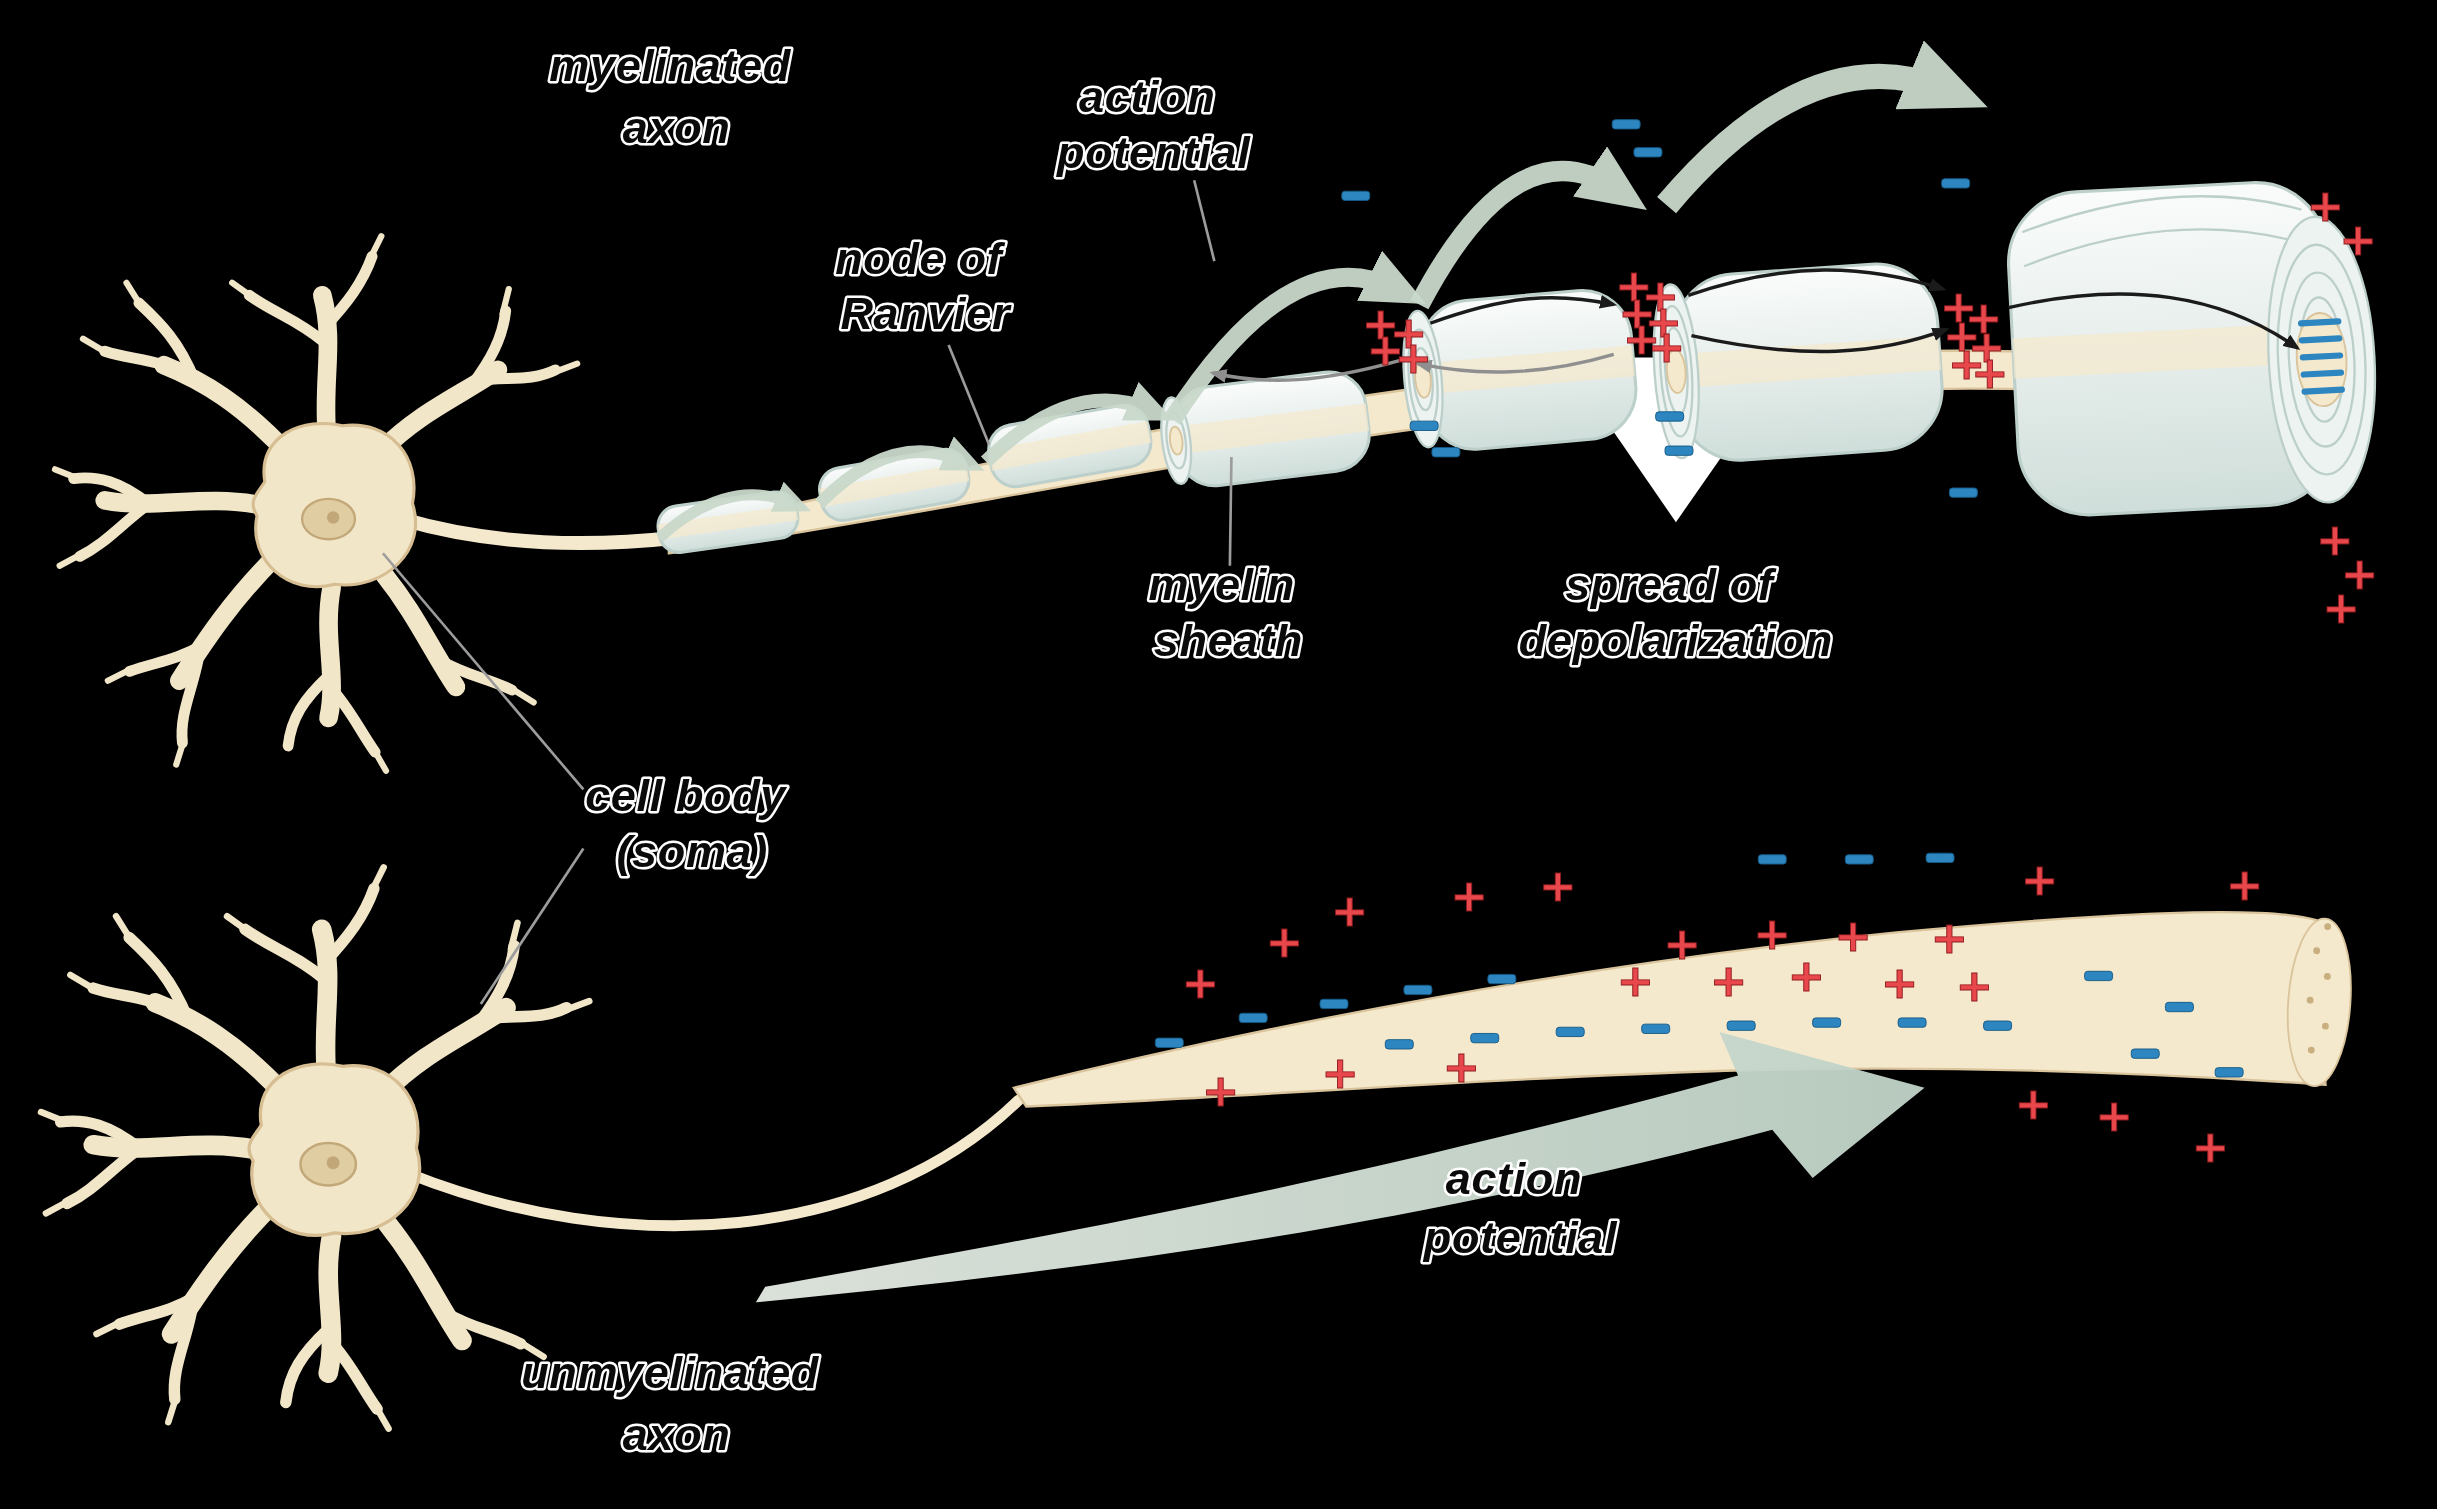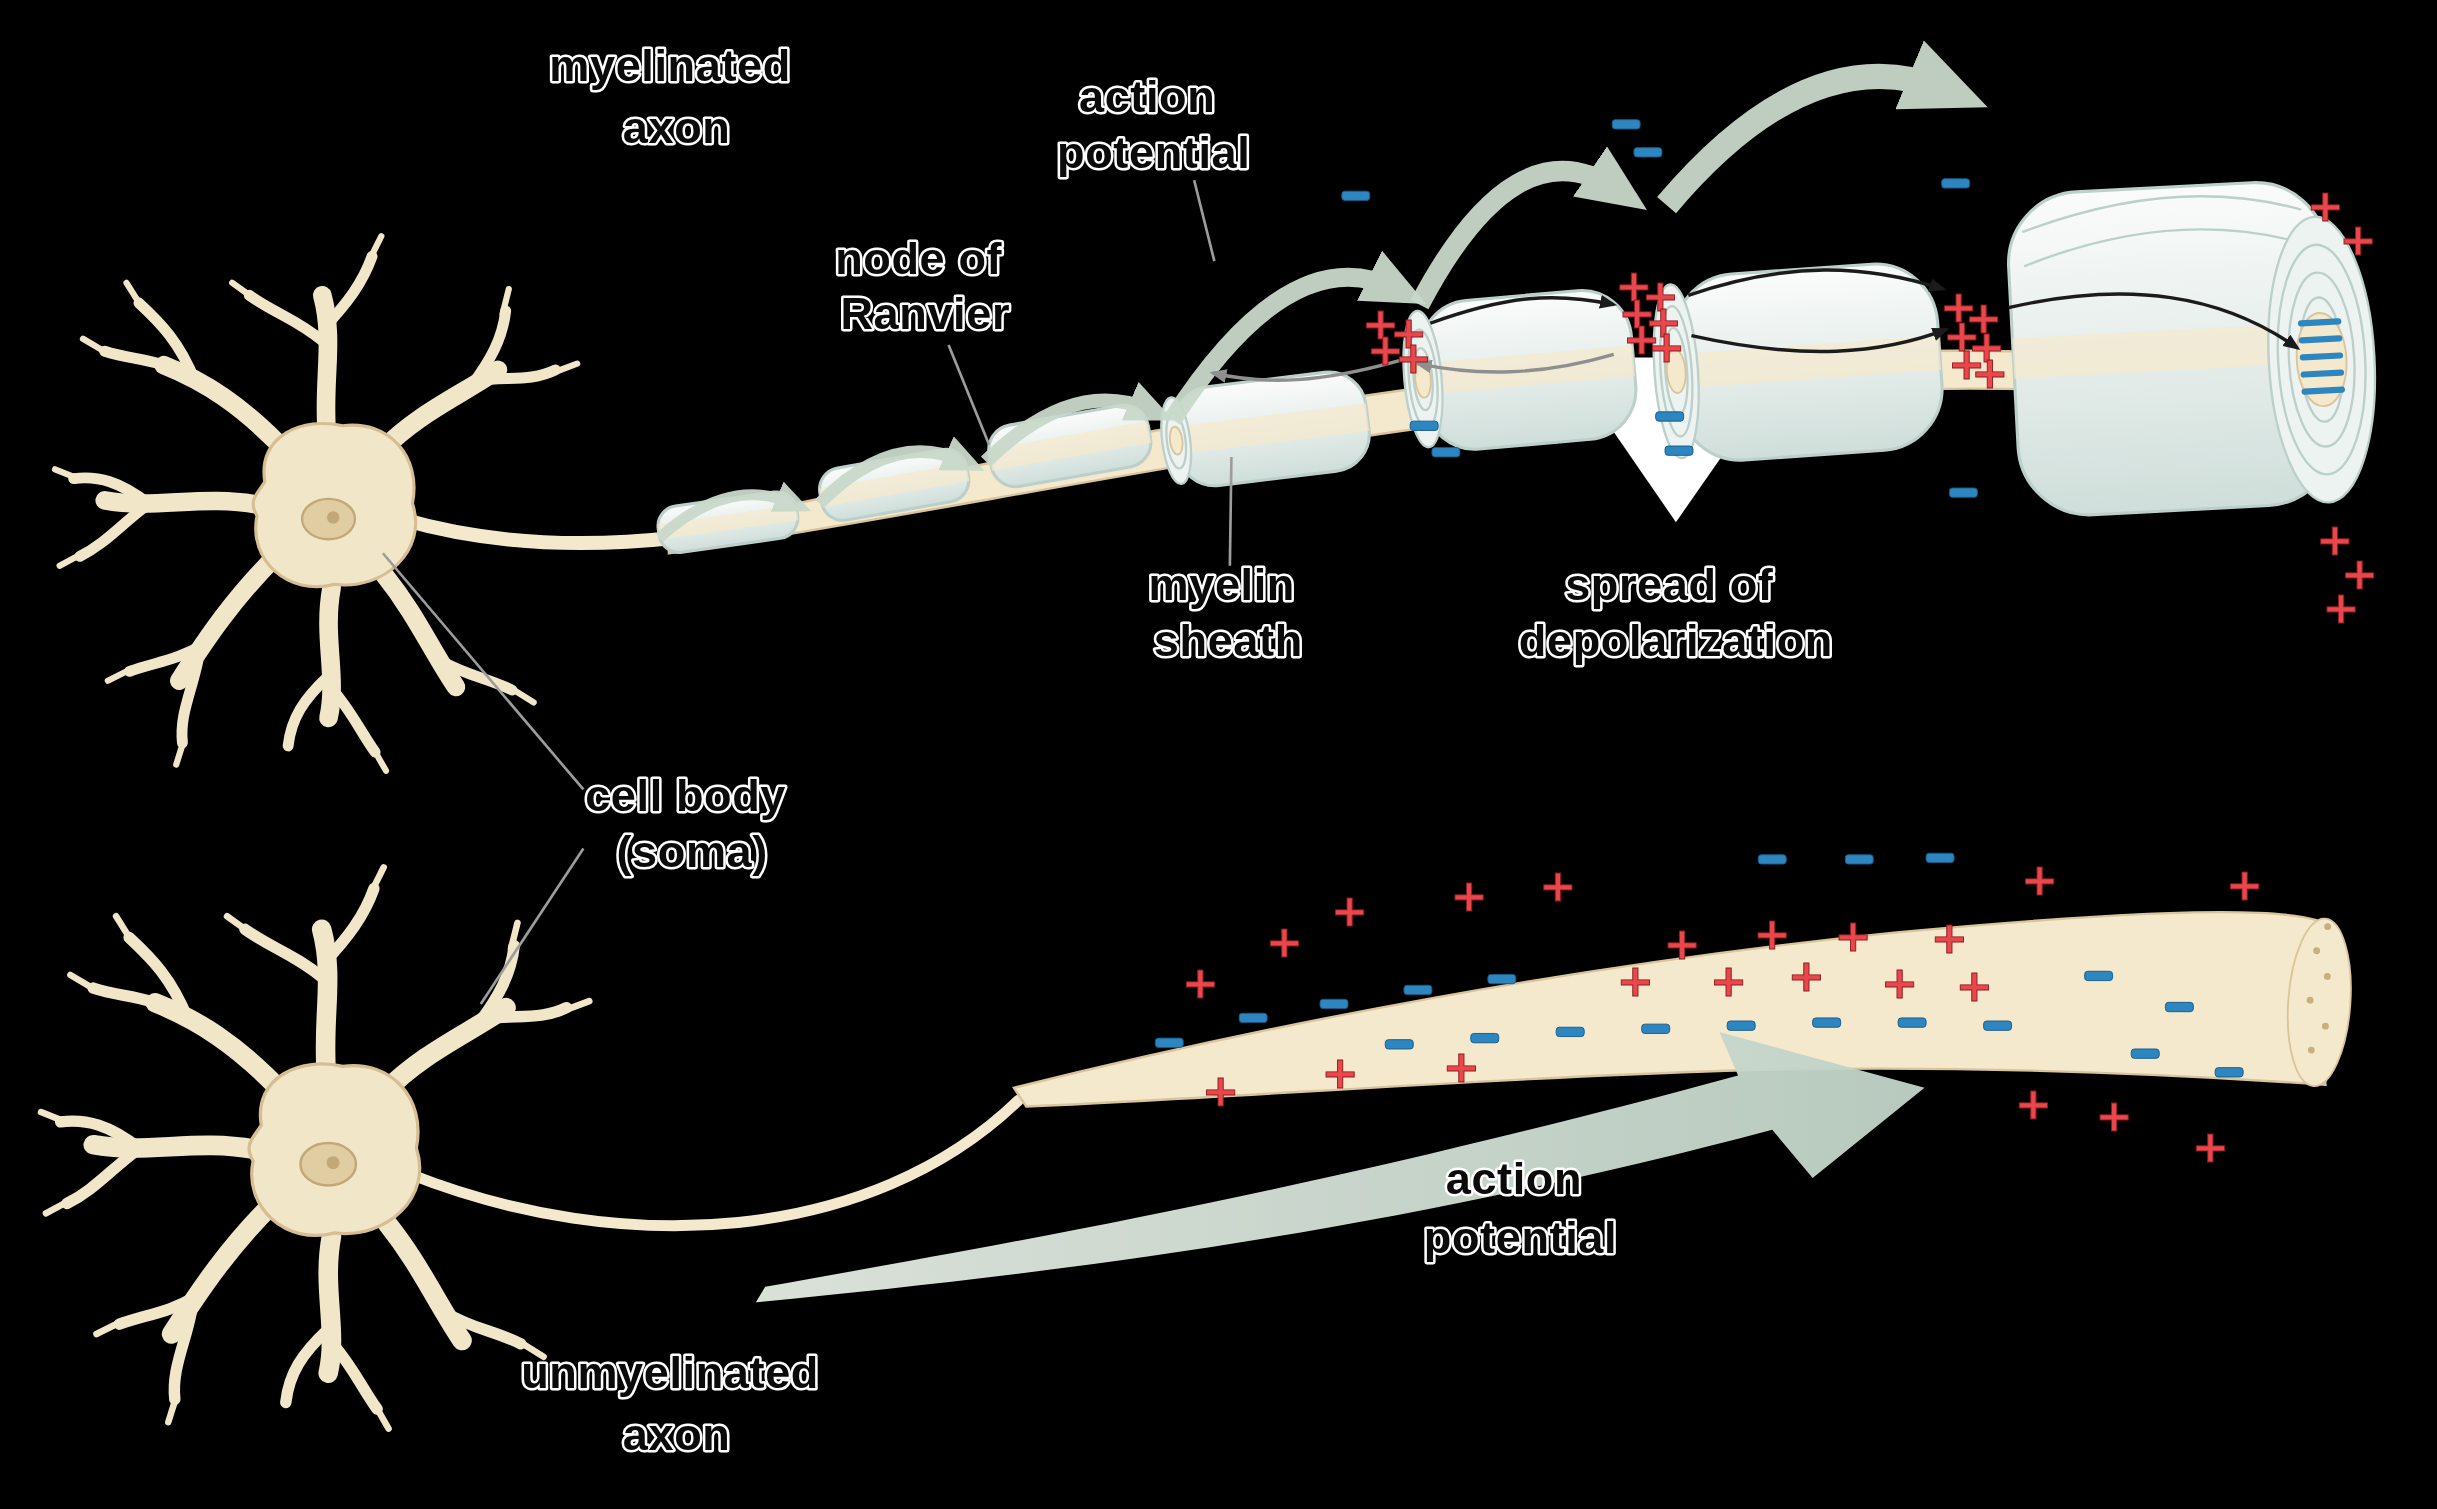--- a/index.html
+++ b/index.html
@@ -1,17 +1,17 @@
 <!DOCTYPE html>
 <html style="--bg: #000000; --plus: #e8474b; --minus: #2e86c1; --cell: #f2e6c8; --cell-edge: #d6bd92; --axon: #f5e9cd; --axon-edge: #d9c49c; --myelin-edge: #bccfca; --arrow-green: #c9d9cb; --label-fill: #0a0a0a; --label-outline: #ffffff; --pointer: #9c9c9c;font-size:9.5px"><head>
 <meta charset="utf-8">
 <title>Diagram</title>
 <style>
   html,body{margin:0;padding:0;background:var(--bg,#000);width:2438px;height:1509px;overflow:hidden;}
-  #stage{position:relative;width:2438px;height:1509px;background:var(--bg,#000);}
+  #stage{position:relative;width:2438px;height:1509px;background:var(--bg,#000);font-style:italic;}
   svg{display:block;width:2438px;height:1509px;}
   .label{font-family:"Liberation Sans",sans-serif;font-size:29px;font-weight:600;
          fill:var(--label-fill,#0a0a0a);stroke:var(--label-outline,#ffffff);stroke-width:3.2px;
          paint-order:stroke;stroke-linejoin:round;text-anchor:middle;letter-spacing:.4px;}
   .pointer{stroke:var(--pointer,#9c9c9c);stroke-width:1.7;fill:none;}
   .dendrite{fill:none;stroke:var(--cell,#f0e3c4);stroke-linecap:round;}
   .d-main{stroke-width:12;}
   .d-sub{stroke-width:7;}
   .d-twig{stroke-width:4;}
   .soma{fill:var(--cell,#f3e8cb);stroke:var(--cell-edge,#d6bd92);stroke-width:2;}

